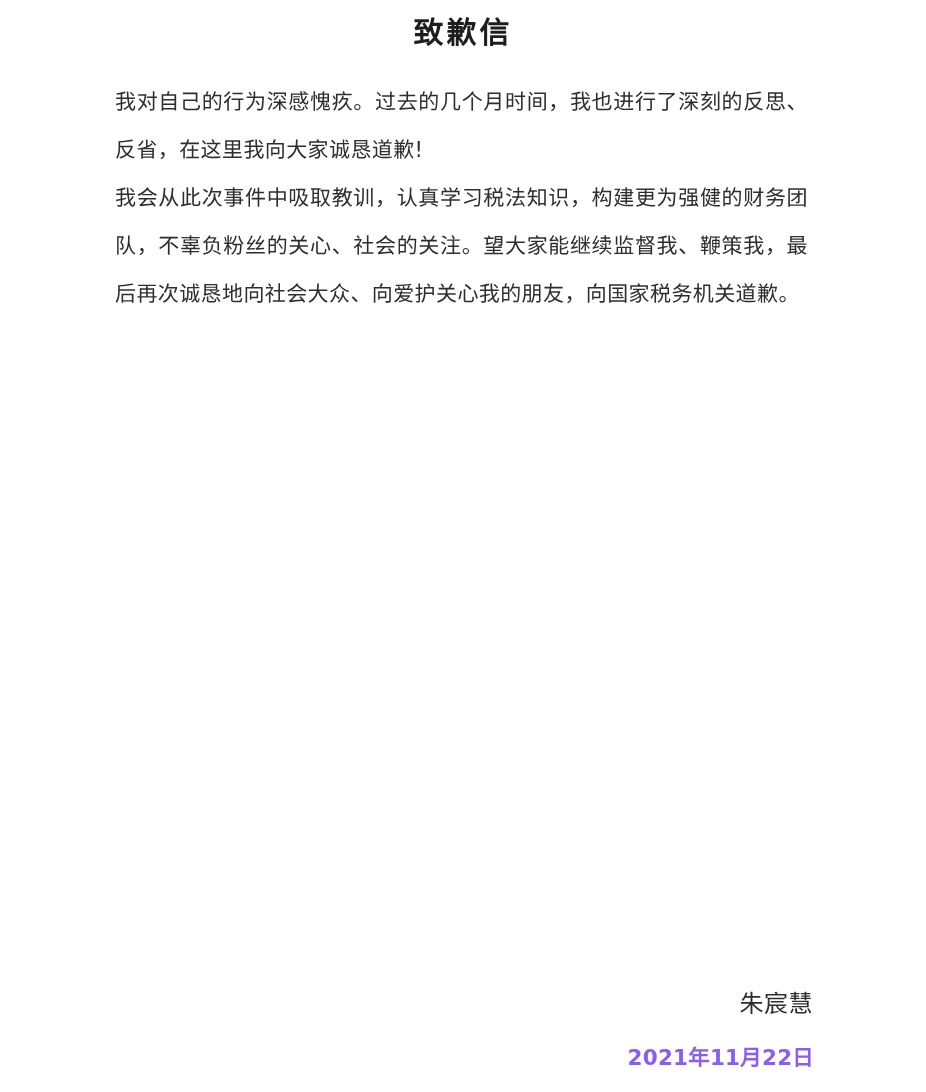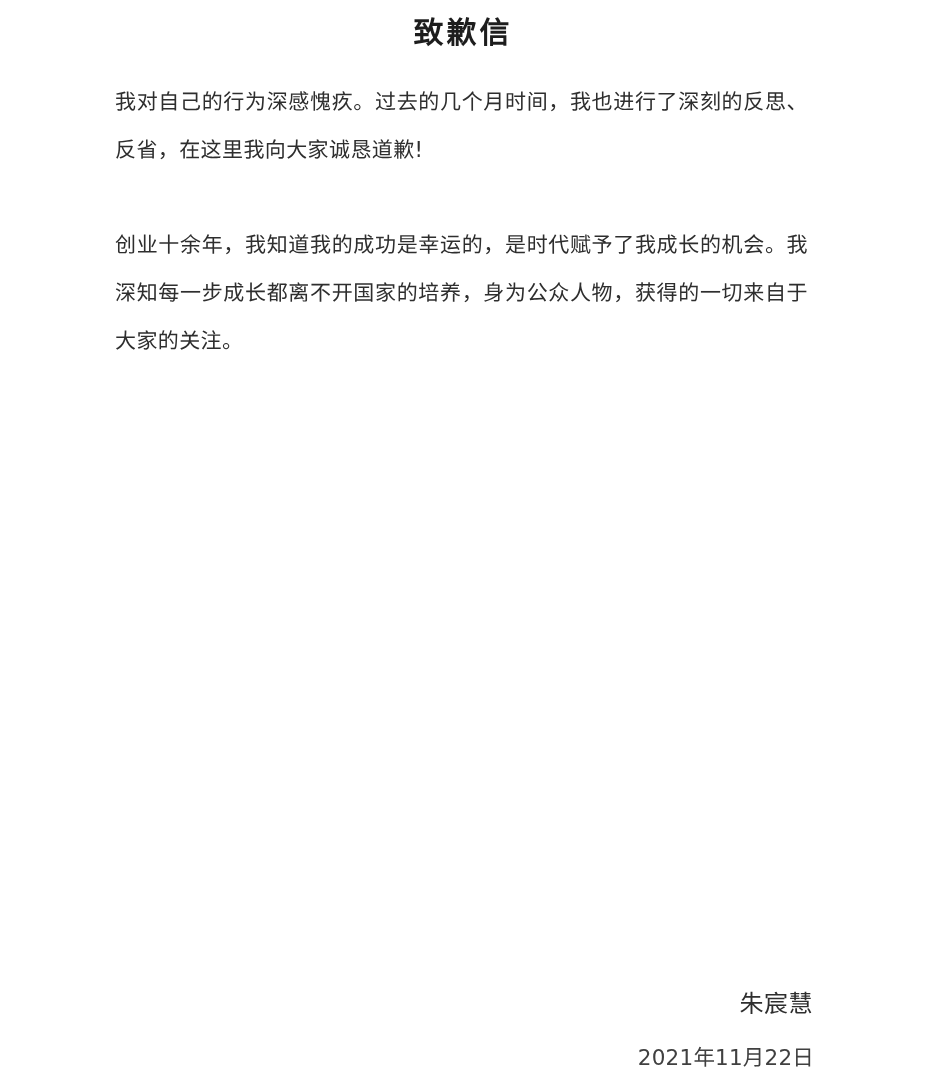--- a/index.html
+++ b/index.html
@@ -63,41 +63,41 @@
     font-size: 24px;
     line-height: 40px;
     color: #2e2e2e;
     font-weight: 500;
     letter-spacing: 0.5px;
     padding-right: 1px;
   }
   .signature-date {
     font-size: 21.5px;
     line-height: 40px;
-    color: #404040;
-    font-weight: 400;
+    color: #8b5cf6;
+    font-weight: 700;
     letter-spacing: 0.2px;
     margin-top: 14px;
   }
 </style>
 </head>
 <body>
 
 <div class="page">
 
   <h1 class="doc-title">致歉信</h1>
 
   <div class="body-block">
 
     <p class="para">我对自己的行为深感愧疚。过去的几个月时间，我也进行了深刻的反思、反省，在这里我向大家诚恳道歉!</p>
 
 
 
-    <p class="para">创业十余年，我知道我的成功是幸运的，是时代赋予了我成长的机会。我深知每一步成长都离不开国家的培养，身为公众人物，获得的一切来自于大家的关注。</p>
 
+    <p class="para tight">我会从此次事件中吸取教训，认真学习税法知识，构建更为强健的财务团队，不辜负粉丝的关心、社会的关注。望大家能继续监督我、鞭策我，最后再次诚恳地向社会大众、向爱护关心我的朋友，向国家税务机关道歉。</p>
 
   </div>
 
   <div class="signature-block">
     <div class="signature-name">朱宸慧</div>
     <div class="signature-date">2021年11月22日</div>
   </div>
 
 </div>
 

